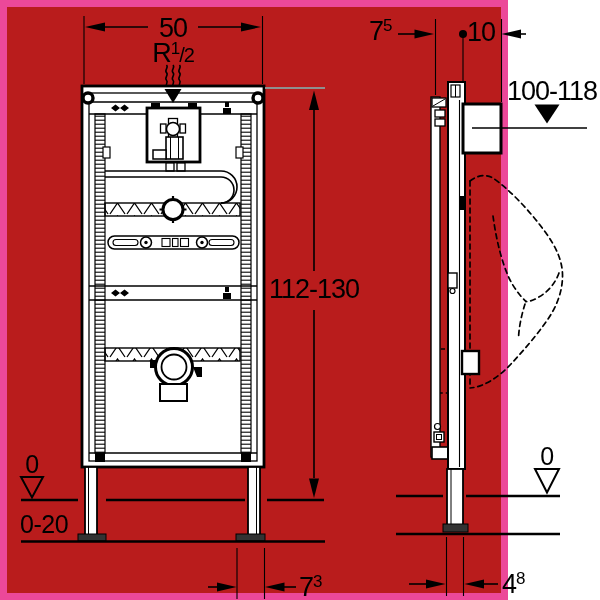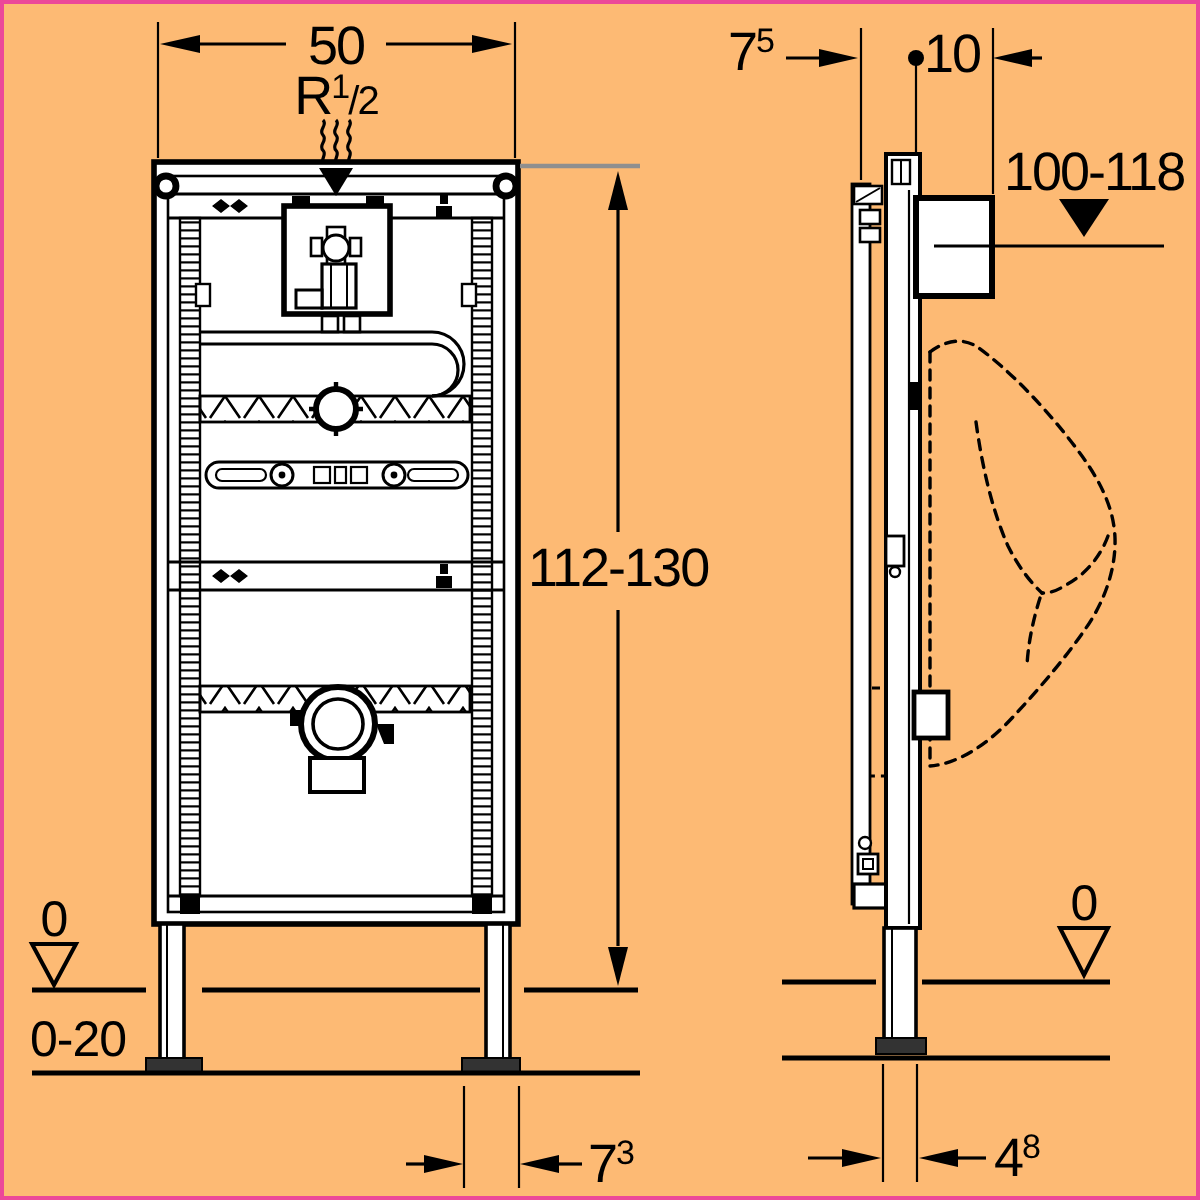--- a/index.html
+++ b/index.html
@@ -1,18 +1,18 @@
 <!DOCTYPE html>
 <html><head>
 <meta charset="utf-8">
 <style>
   html,body{margin:0;padding:0;background:#ffffff;}
   .canvas{
-    width:600px;height:600px;box-sizing:border-box;
-    border:2px solid #ec4899;background:#fdba74;position:relative;
+    width:508px;height:600px;box-sizing:border-box;
+    border:7px solid #ec4899;background:#b91c1c;position:relative;
     font-family:"Liberation Sans", sans-serif;
   }
   svg{display:block;}
   .dim-text{font-family:"Liberation Sans", sans-serif;font-size:27px;fill:#000;letter-spacing:-1px;}
   .dim-text-sm{font-family:"Liberation Sans", sans-serif;font-size:25px;fill:#000;letter-spacing:-0.5px;}
   .sup{font-size:17px;}
   .frac{font-size:20px;}
   .ln{stroke:#000;fill:none;}
   .thick{stroke-width:2.6;}
   .ext{stroke:#000;stroke-width:1.1;fill:none;}

